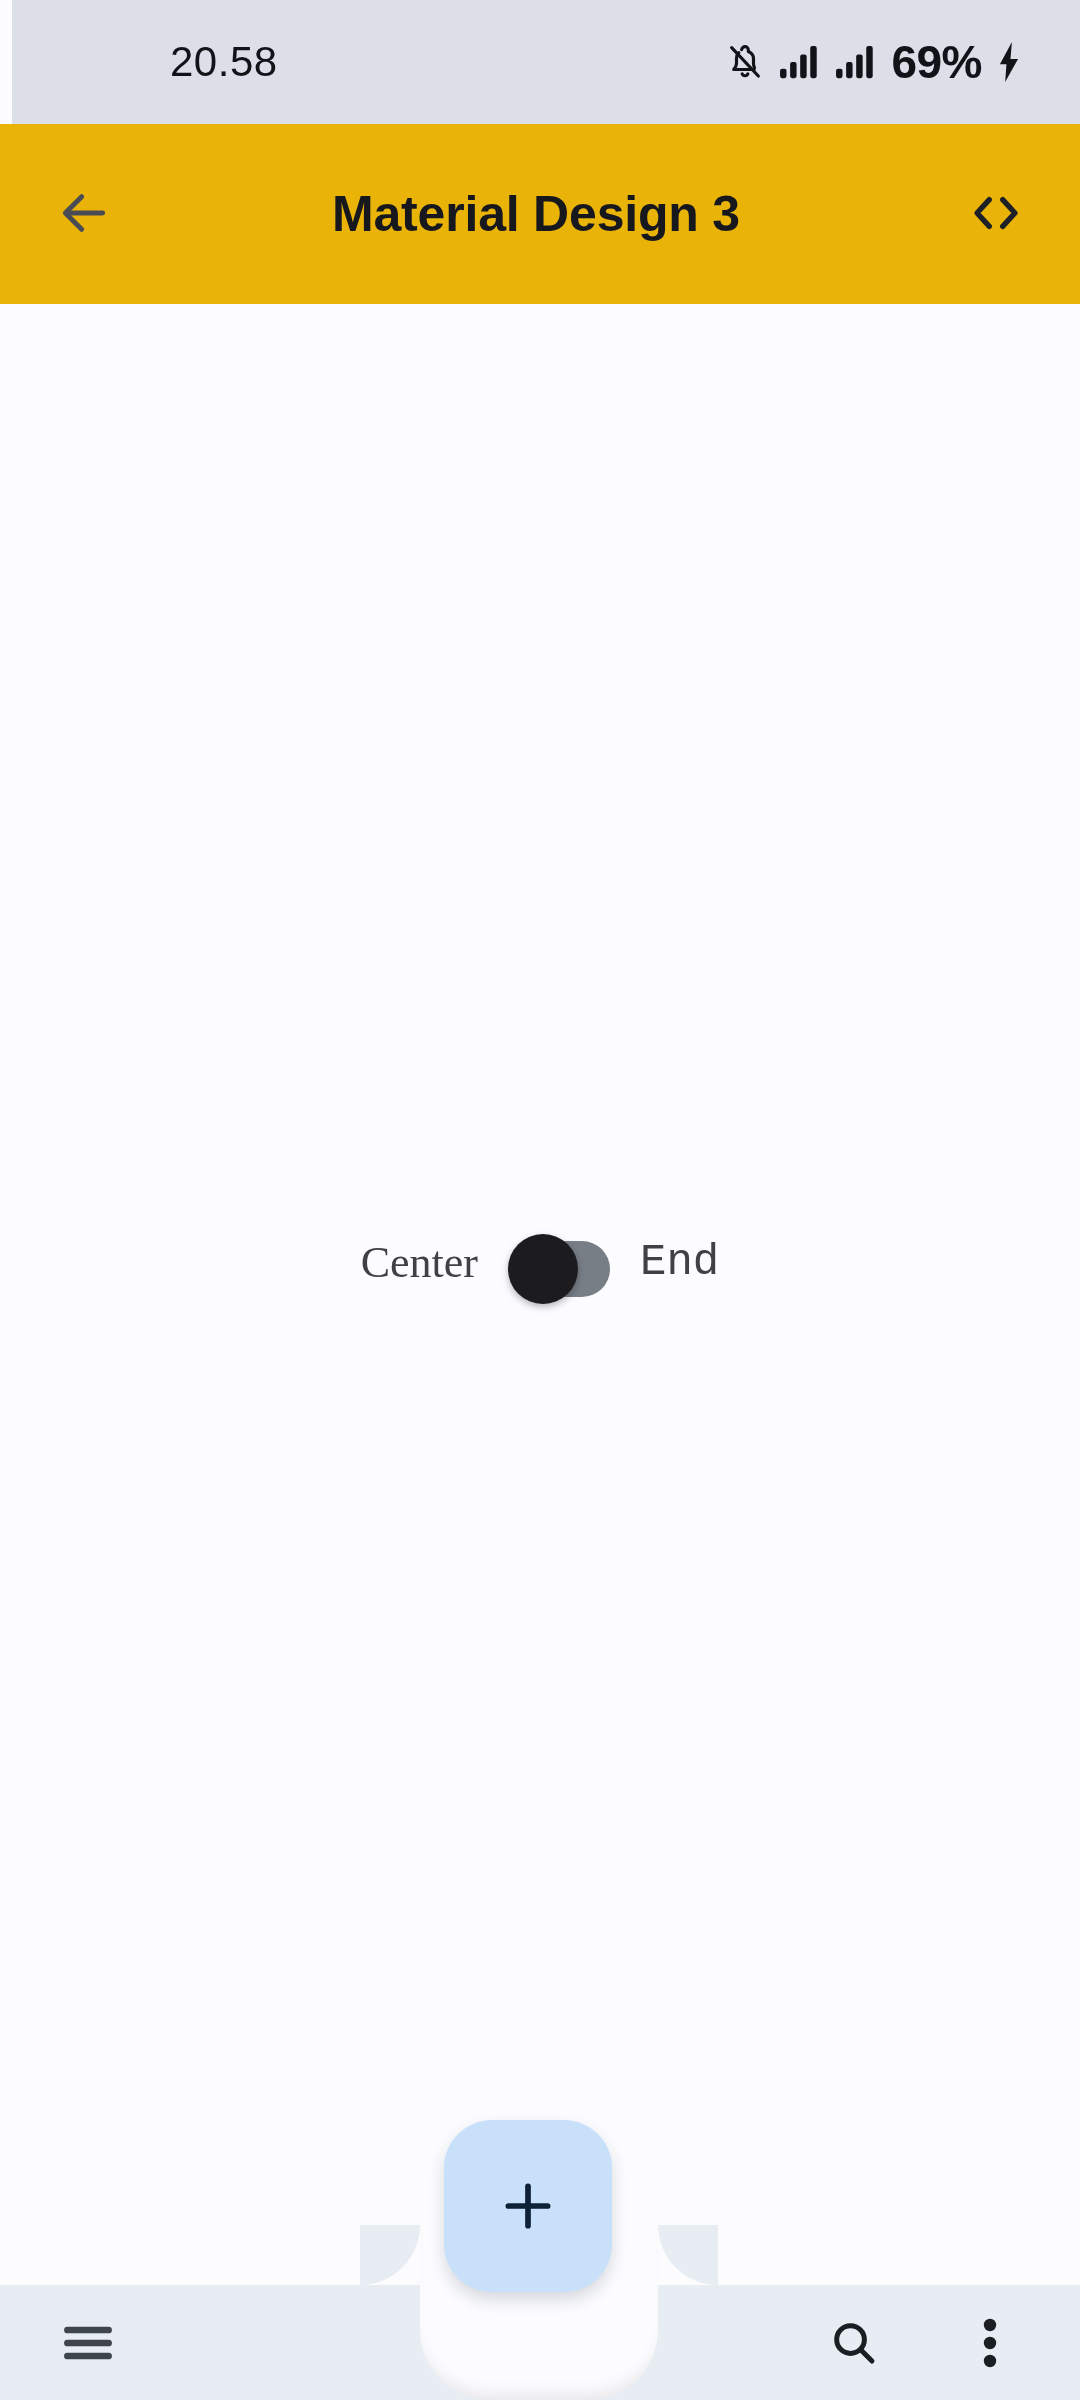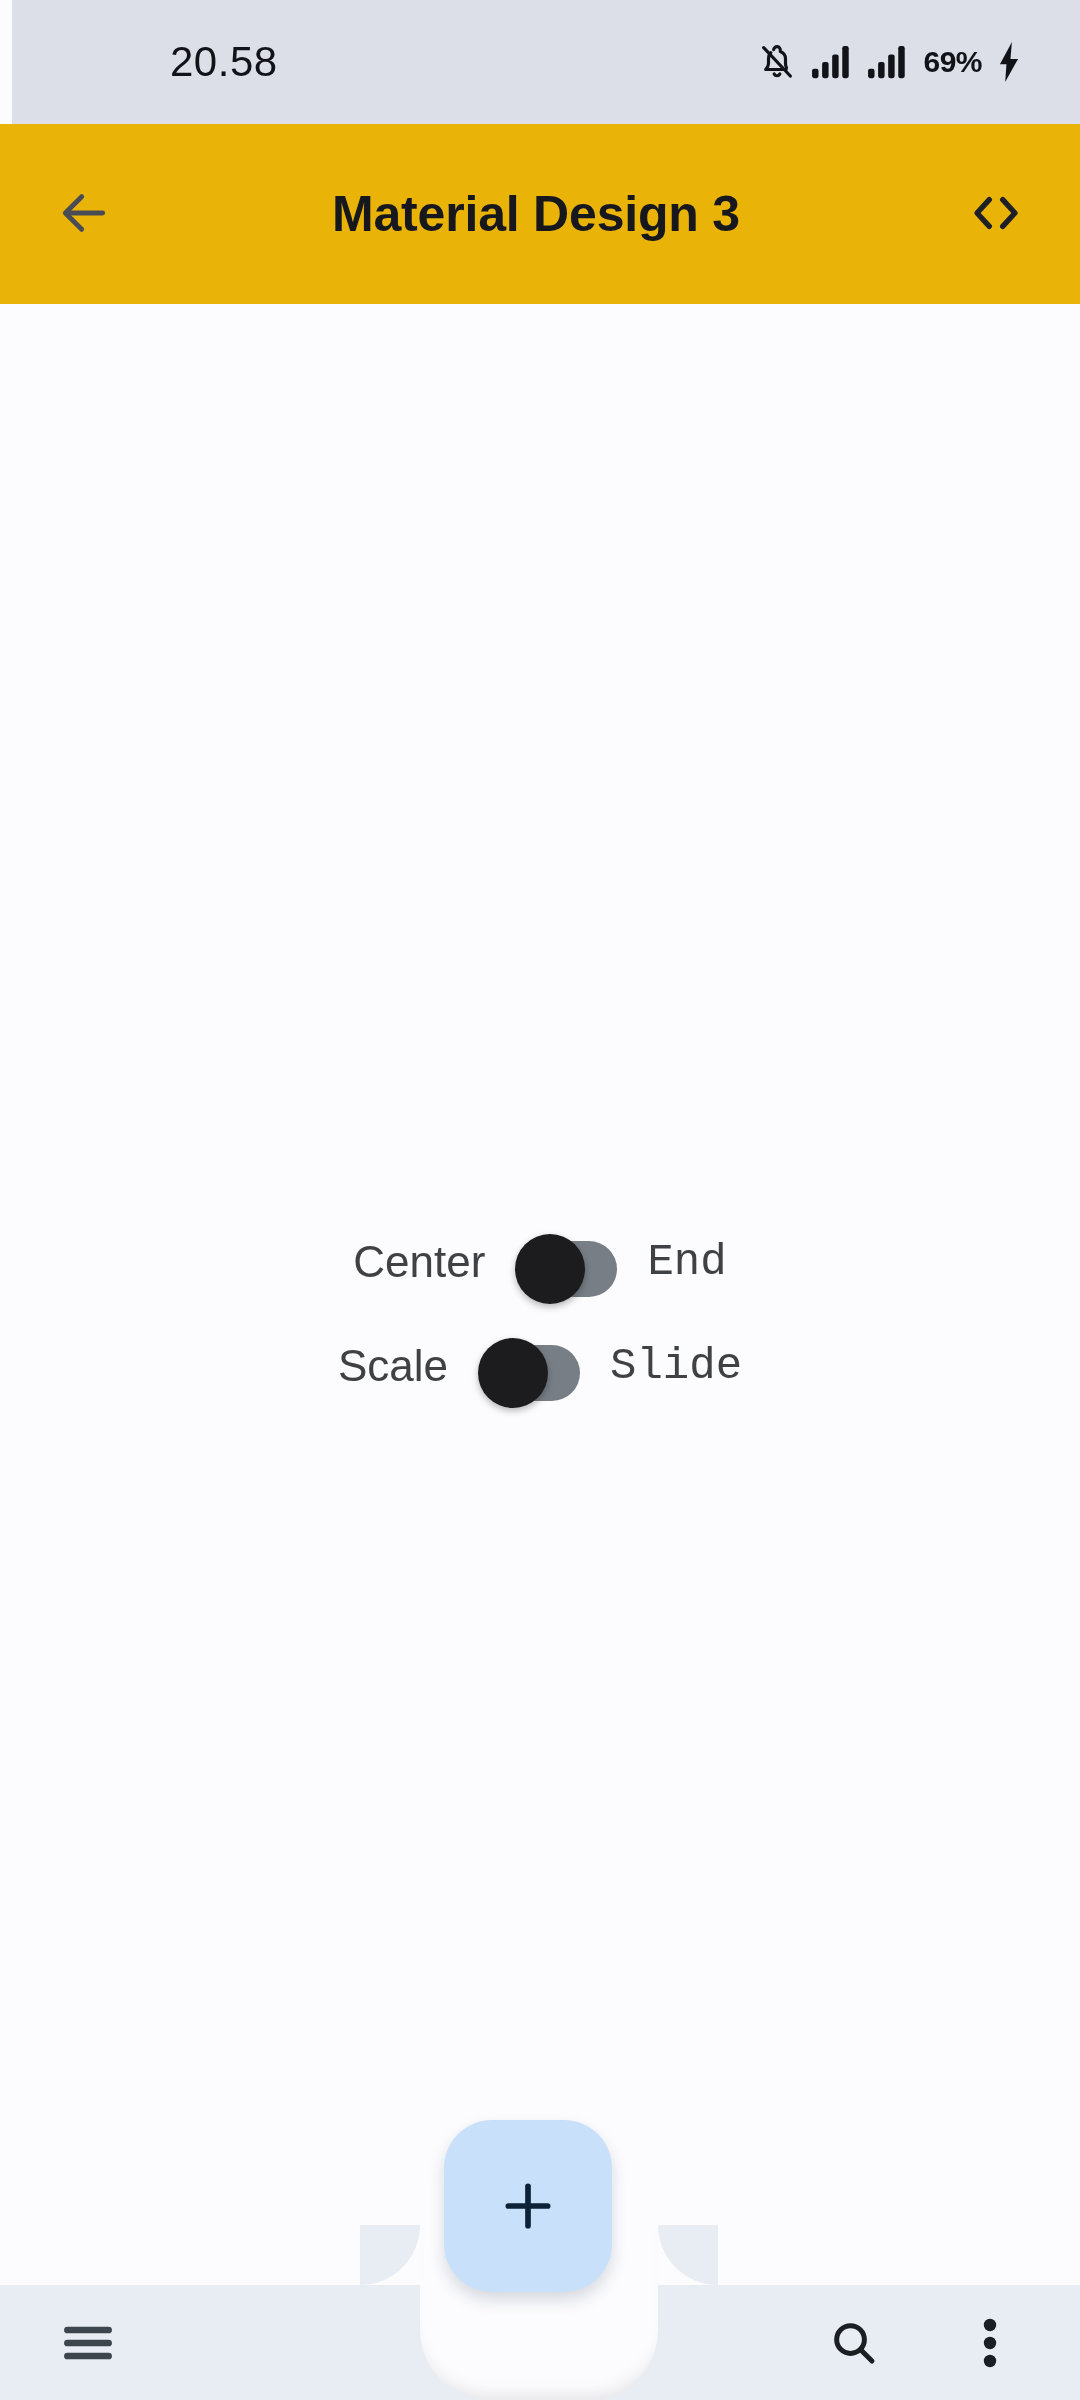--- a/index.html
+++ b/index.html
@@ -39,21 +39,21 @@
     line-height: 1;
   }
   .status-right {
     display: flex;
     align-items: center;
     gap: 14px;
     padding-right: 30px;
   }
   .status-right svg { display: block; }
   .battery-pct {
-    font-size: 30px;
+    font-size: 46px;
     font-weight: bold;
     color: #111318;
     letter-spacing: -0.5px;
     line-height: 1;
   }
 
   
   .app-bar {
     position: absolute;
     top: 124px; left: 0;
@@ -108,21 +108,21 @@
     display: flex;
     align-items: center;
     justify-content: center;
     gap: 0;
   }
   .switch-label {
     font-size: 44px;
     color: #3f4145;
     white-space: nowrap;
   }
-  .switch-label.left  { text-align: right; padding-right: 30px; }
+  .switch-label.left  { text-align: right; padding-right: 30px; font-family: Liberation Serif, serif; }
   .switch-label.right { text-align: left;  padding-left: 30px; font-family: Liberation Mono, monospace; }
 
   .md-switch {
     position: relative;
     width: 102px;
     height: 56px;
     border: none;
     background: transparent;
     padding: 0;
     cursor: pointer;
@@ -307,28 +307,20 @@
 
       <div class="switch-row">
         <span class="switch-label left">Center</span>
         <button class="md-switch">
           <span class="track"></span>
           <span class="thumb"></span>
         </button>
         <span class="switch-label right">End</span>
       </div>
 
-      <div class="switch-row">
-        <span class="switch-label left">Scale</span>
-        <button class="md-switch">
-          <span class="track"></span>
-          <span class="thumb"></span>
-        </button>
-        <span class="switch-label right">Slide</span>
-      </div>
 
     </div>
   </div>
 
   <div class="bottom-bar">
     <div class="bottom-bar-inner">
       <div class="bottom-left">
         <button class="icon-btn">
           <span>
             <svg width="52" height="44" viewBox="0 0 24 20" fill="none" stroke="#3f454d" stroke-width="3.1" stroke-linecap="round">

